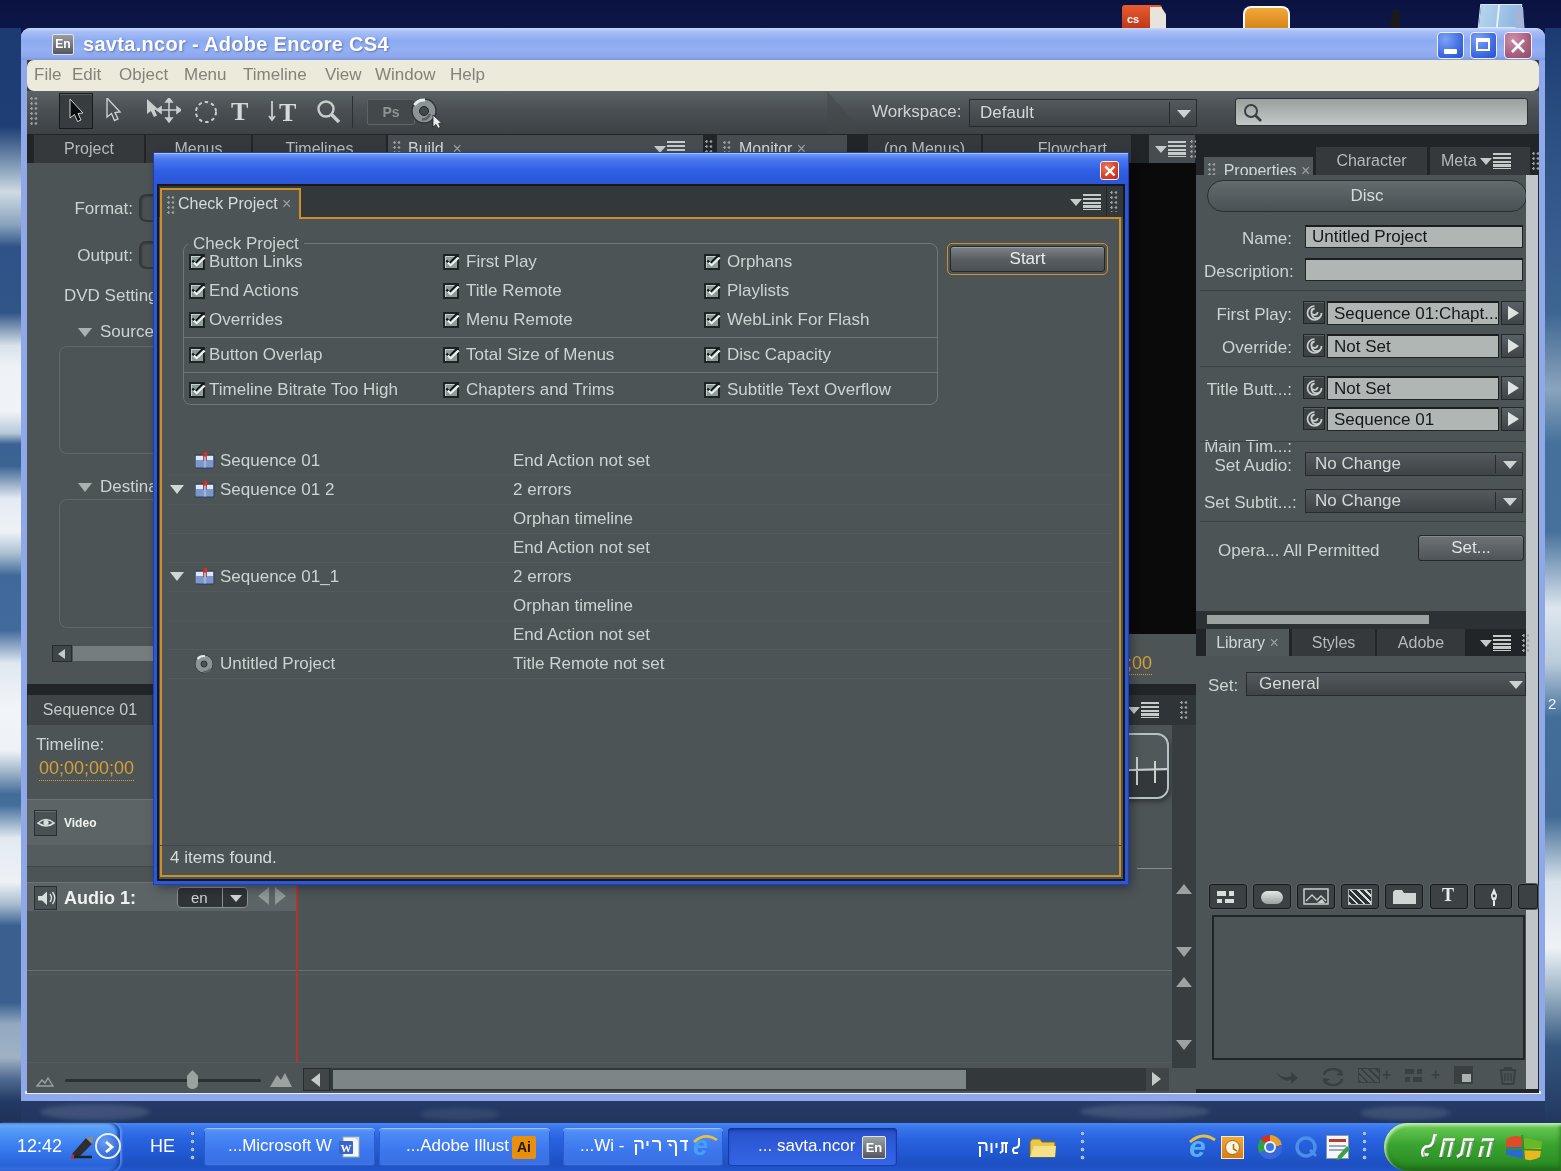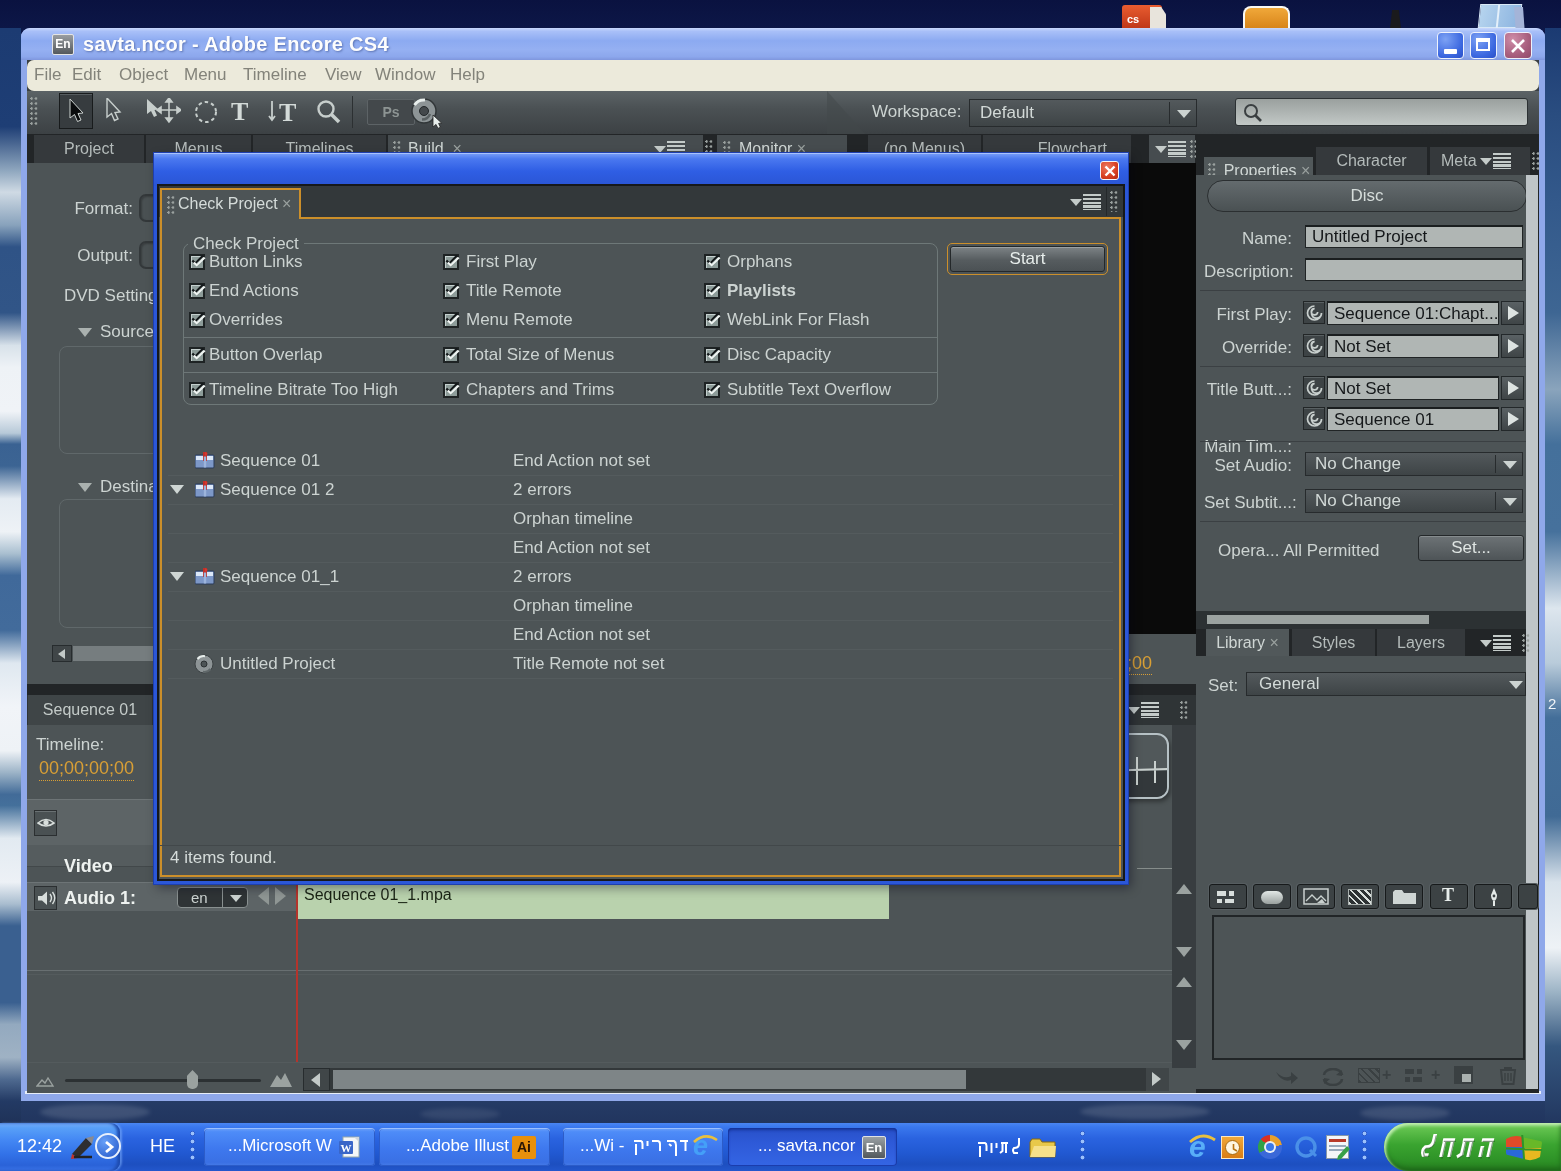--- a/index.html
+++ b/index.html
@@ -235,21 +235,21 @@
           <div class="lab" style="left:9px;top:10px;font-size:17px;">Timeline:</div>
           <div class="lab" style="left:12px;top:33px;font-size:18px;color:#d99f35;border-bottom:1px dotted #d99f35;padding-bottom:1px;">00;00;00;00</div>
 
           <div class="abs" style="left:0;top:74px;width:269px;height:68px;background:linear-gradient(180deg,#5d6466 0 45px,#555c5e 45px 100%);border-top:1px solid #6d7476;border-bottom:1px solid #42484a;">
             <div class="abs" style="left:7px;top:10px;width:23px;height:26px;background:#4a5153;border:1px solid #2b2f31;box-shadow:inset 0 1px 0 #6a7173;">
               <svg class="abs" style="left:2px;top:5px" width="18" height="14">
                   <path d="M1 7 Q9 0 17 7 Q9 13 1 7 Z" fill="none" stroke="#d8dedc" stroke-width="1.6"></path>
                   <circle cx="9" cy="6.5" r="2.6" fill="#d8dedc"></circle>
                 </svg>
             </div>
-            <div class="lab" style="left:37px;top:16px;font-weight:bold;font-size:18px;color:#eef2f0;margin-top:40px;">Video</div>
+            <div class="lab" style="left:37px;top:16px;font-weight:bold;font-size:12px;color:#eef2f0;">Video</div>
           </div>
 
           <div class="abs" style="left:0;top:157px;width:269px;height:29px;background:#5d6466;border-top:1px solid #6d7476;">
             <div class="abs" style="left:7px;top:3px;width:23px;height:24px;background:#4a5153;border:1px solid #2b2f31;">
               <svg class="abs" style="left:2px;top:3px" width="19" height="17">
                   <path d="M1 6 L5 6 L10 1.5 L10 15 L5 10.5 L1 10.5 Z" fill="#d8dedc"></path>
                   <path d="M13 4 Q16 8 13 12 M15.5 2 Q20 8 15.5 14" stroke="#d8dedc" stroke-width="1.4" fill="none"></path>
                 </svg>
             </div>
             <div class="lab" style="left:37px;top:5px;font-weight:bold;font-size:18px;color:#eef2f0;">Audio 1:</div>
@@ -263,21 +263,20 @@
           </div>
 
           <div class="abs" style="left:1068px;top:8px;width:74px;height:66px;border:2px solid #b6c1c5;border-radius:12px;background:#51585a;overflow:hidden;box-shadow:2px 3px 4px rgba(0,0,0,.35);">
             <div class="abs" style="left:0;top:36px;width:74px;height:30px;background:#33383b;"></div>
             <svg class="abs" style="left:0;top:18px" width="74" height="40">
                 <path d="M0 18 L74 16 M14 6 L14 34 M40 4 L40 32 M58 8 L58 30" stroke="#c9d0ce" stroke-width="2" fill="none"></path>
               </svg>
           </div>
           <div class="abs" style="left:1110px;top:143px;width:35px;height:1px;background:#868d8b;"></div>
 
-          <div class="abs" style="left:269px;top:158px;width:593px;height:36px;background:#b9d2ad;border-top:1px solid #8aa37e;color:#1b2415;font-size:16px;padding:2px 0 0 8px;">Sequence 01_1.mpa</div>
 
           <div class="abs" style="left:0;top:245px;width:1145px;height:1px;background:#686f71;"></div>
           <div class="abs" style="left:0;top:249px;width:1145px;height:1px;background:#545b5d;"></div>
           <div class="abs" style="left:0;top:337px;width:1145px;height:1px;background:#545b5d;"></div>
 
           <div class="abs" style="left:269px;top:158px;width:2px;height:179px;background:#b4342c;"></div>
         </div>
 
         <div class="abs" style="left:1145px;top:41px;width:24px;height:343px;background:#383d40;">
           <div class="abs" style="left:4px;top:159px;border-left:8px solid transparent;border-right:8px solid transparent;border-bottom:10px solid #9ba2a0;"></div>
@@ -363,21 +362,21 @@
         <div class="lab" style="left:22px;top:366px;font-size:17px;">Opera... All Permitted</div>
         <div class="abs" style="left:222px;top:360px;width:106px;height:26px;background:linear-gradient(180deg,#6d7376,#4e5457);border:1px solid #24282a;border-radius:3px;box-shadow:inset 0 1px 0 #868c8e;color:#dfe5e3;font-size:17px;text-align:center;line-height:24px;">Set...</div>
       </div>
       <div class="abs" style="left:330px;top:41px;width:12px;height:914px;background:#bfc5c8;"></div>
       <div class="abs" style="left:0;top:477px;width:330px;height:18px;background:#2c3133;">
         <div class="abs" style="left:11px;top:4px;width:222px;height:9px;background:#9ba2a0;"></div>
       </div>
       <div class="grip" style="left:13px;top:501px;height:17px;"></div>
       <div class="ptab active" style="left:10px;top:495px;width:83px;height:27px;background:#51585a;">Library <span style="color:#9aa19f">×</span></div>
       <div class="ptab" style="left:96px;top:495px;width:83px;height:27px;">Styles</div>
-      <div class="ptab" style="left:181px;top:495px;width:88px;height:27px;">Layers</div>
+      <div class="ptab" style="left:181px;top:495px;width:88px;height:27px;">Adobe</div>
       <div class="pmenu" style="left:284px;top:501px;width:34px;height:17px;"></div>
       <div class="grip" style="left:326px;top:500px;height:18px;"></div>
       <div class="panel" style="left:0;top:522px;width:330px;height:433px;">
         <div class="lab" style="left:12px;top:20px;font-size:17px;">Set:</div>
         <div class="ddown" style="left:50px;top:16px;width:280px;height:24px;line-height:22px;padding-left:12px;">General<span class="arr" style="top:8px;right:2px;"></span></div>
 
         <div class="libbtn" style="left:13px;"><svg width="24" height="16">
               <rect x="1" y="2" width="9" height="5" fill="#d8dedc"></rect>
               <rect x="13" y="2" width="5" height="5" fill="#d8dedc"></rect>
               <rect x="1" y="10" width="5" height="4" fill="#d8dedc"></rect>
@@ -472,21 +471,21 @@
       <div class="lab" style="left:50px;top:66px;font-size:17px;">Button Links</div>
       <div class="cb abs" style="left:284px;top:68px;"></div>
       <div class="lab" style="left:307px;top:66px;font-size:17px;">First Play</div>
       <div class="cb abs" style="left:545px;top:68px;"></div>
       <div class="lab" style="left:568px;top:66px;font-size:17px;">Orphans</div>
       <div class="cb abs" style="left:30px;top:97px;"></div>
       <div class="lab" style="left:50px;top:95px;font-size:17px;">End Actions</div>
       <div class="cb abs" style="left:284px;top:97px;"></div>
       <div class="lab" style="left:307px;top:95px;font-size:17px;">Title Remote</div>
       <div class="cb abs" style="left:545px;top:97px;"></div>
-      <div class="lab" style="left:568px;top:95px;font-size:17px;font-weight:bold;">Playlists</div>
+      <div class="lab" style="left:568px;top:95px;font-size:17px;">Playlists</div>
       <div class="cb abs" style="left:30px;top:126px;"></div>
       <div class="lab" style="left:50px;top:124px;font-size:17px;">Overrides</div>
       <div class="cb abs" style="left:284px;top:126px;"></div>
       <div class="lab" style="left:307px;top:124px;font-size:17px;">Menu Remote</div>
       <div class="cb abs" style="left:545px;top:126px;"></div>
       <div class="lab" style="left:568px;top:124px;font-size:17px;">WebLink For Flash</div>
       <div class="cb abs" style="left:30px;top:161px;"></div>
       <div class="lab" style="left:50px;top:159px;font-size:17px;">Button Overlap</div>
       <div class="cb abs" style="left:284px;top:161px;"></div>
       <div class="lab" style="left:307px;top:159px;font-size:17px;">Total Size of Menus</div>

